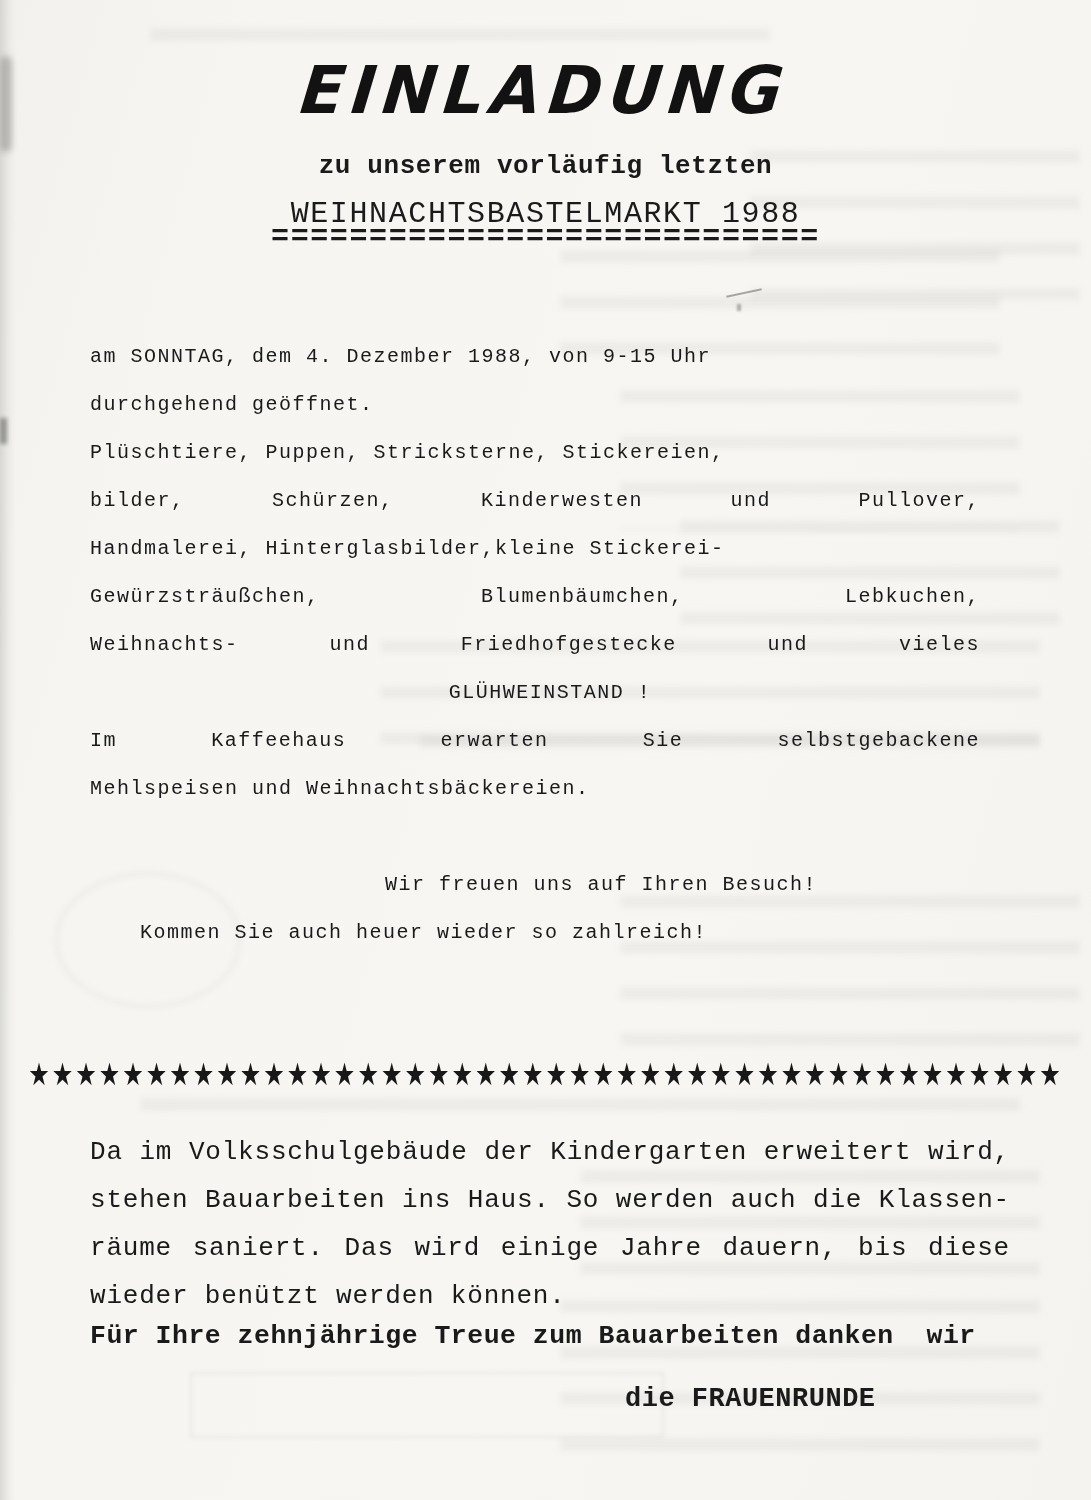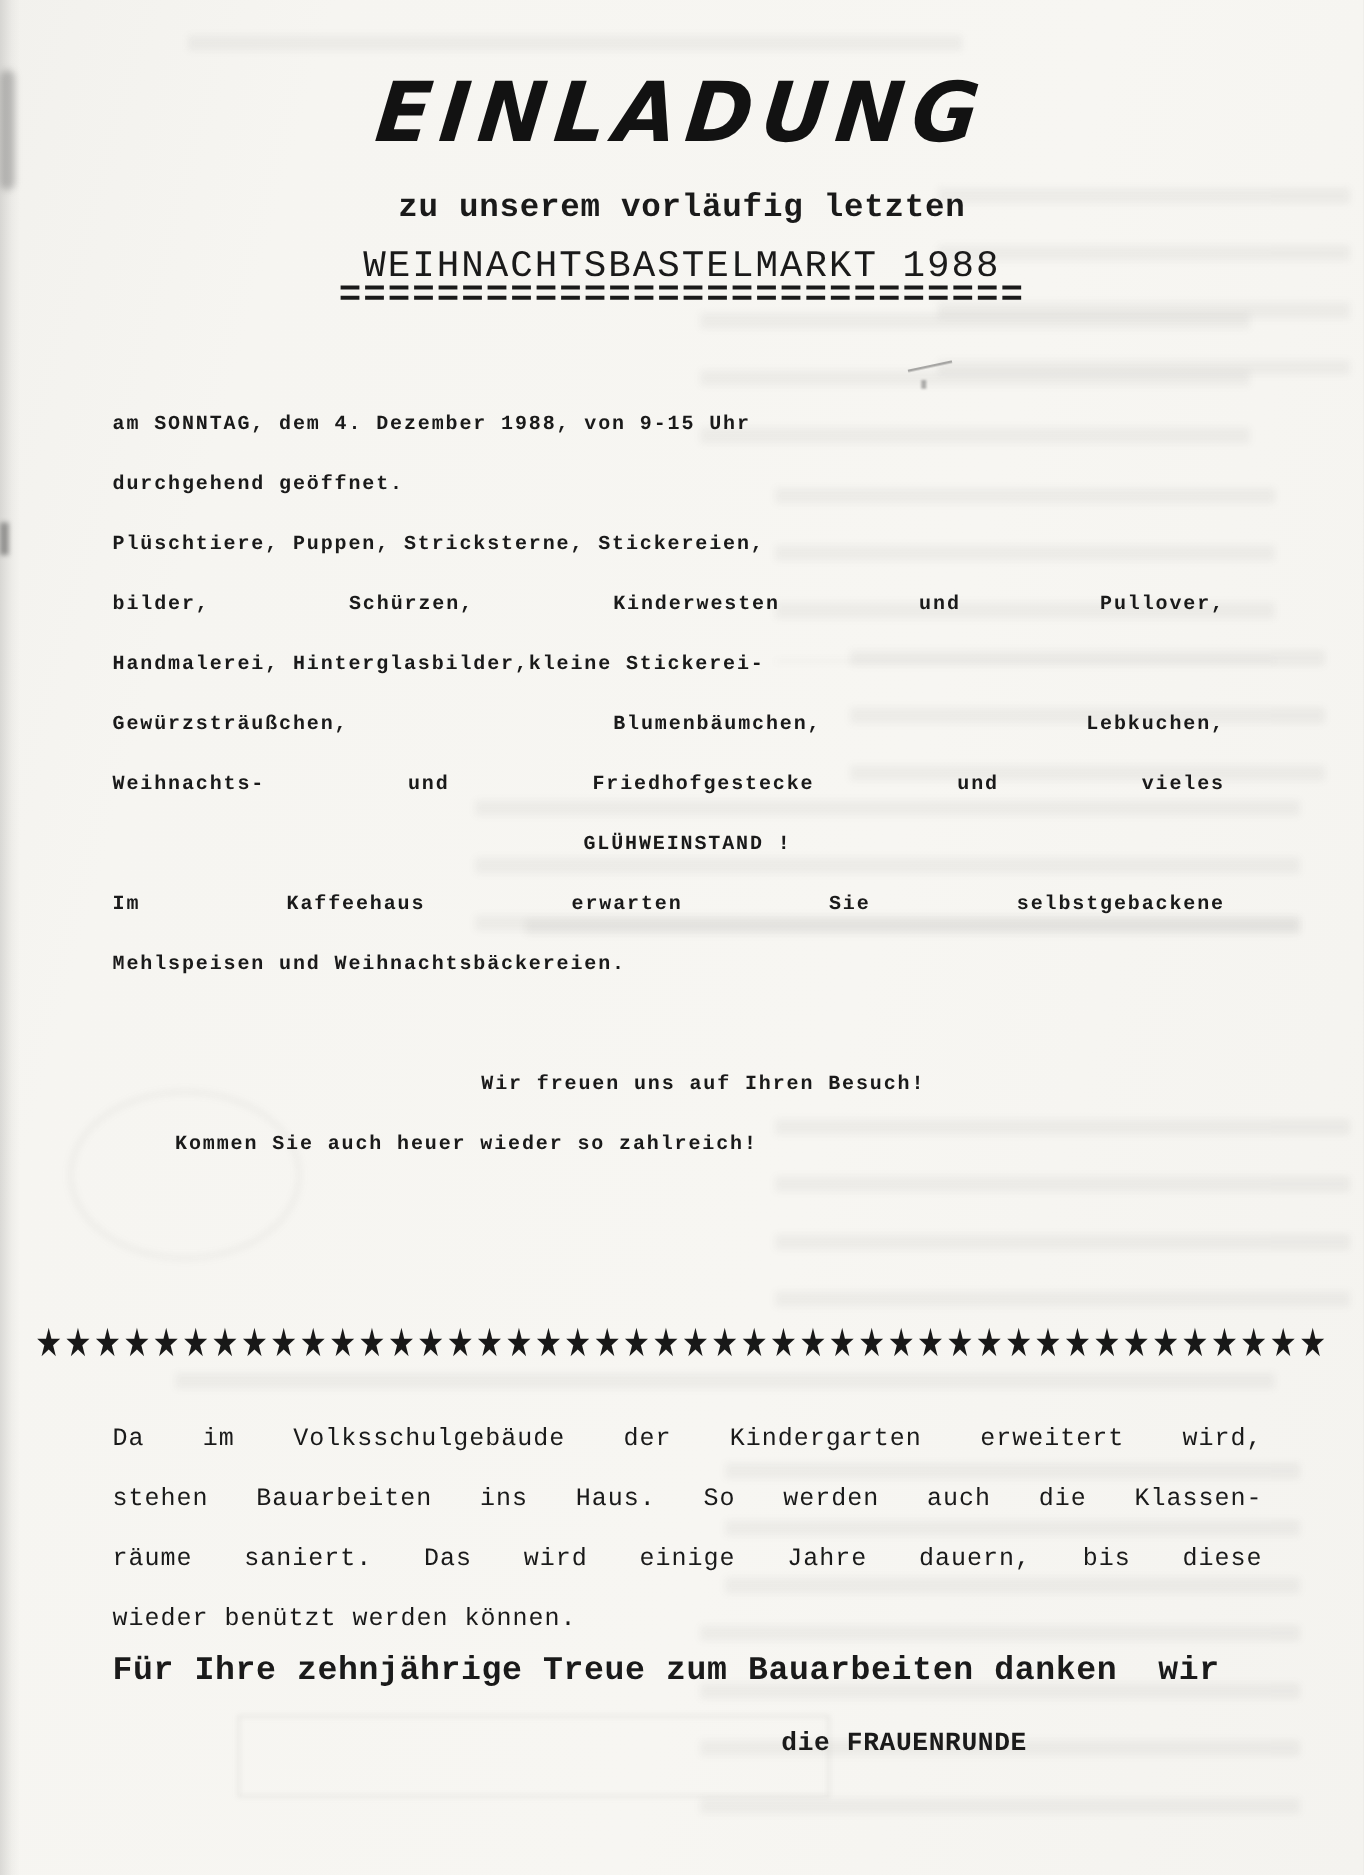--- a/index.html
+++ b/index.html
@@ -25,52 +25,52 @@
   }
   .subtitle { margin-top:22px; font-size:26px; letter-spacing:0.6px;font-weight:bold; }
   .event-name { margin-top:16px; font-size:30px; letter-spacing:1.6px; }
   .event-underline {
     font-size:30px; letter-spacing:1.6px; font-weight:bold;
     line-height:16px; margin-top:-2px;
   }
 
   
   .content {
-    position:absolute; left:90px; top:315px; width:920px;
-    font-size:16px; letter-spacing:1.5px;font-weight:bold;
+    position:absolute; left:90px; top:333px; width:920px;
+    font-size:20px; letter-spacing:1.5px;
   }
   .ln { line-height:48px; white-space:pre; height:48px; }
   .just { white-space:normal; text-align:justify; text-align-last:justify; width:890px; }
   .center { text-align:center; white-space:pre; }
 
   .closing1 { margin-left:295px; margin-top:48px; }
   .closing2 { margin-left:50px; }
 
   .stars-row {
     position:absolute; top:1056px; left:0; width:1091px;
     text-align:center; white-space:nowrap;
     font-family:"DejaVu Sans", sans-serif;
     font-size:24px; letter-spacing:2px;
     transform:scaleY(1.3); transform-origin:top center;
     color:#181818;
   }
 
   .notice {
     position:absolute; left:90px; top:1128px; width:920px;
-    font-size:20px; letter-spacing:0.8px;
+    font-size:26px; letter-spacing:0.8px;
   }
   .notice .just { width:920px; }
 
   .thanks {
     position:absolute; left:90px; top:1312px; width:920px;
     font-weight:bold; font-size:26.5px; letter-spacing:0.5px;
   }
   .signature {
     position:absolute; left:625px; top:1384px;
-    font-weight:bold; font-size:21px; letter-spacing:0.5px; white-space:pre;
+    font-weight:bold; font-size:27px; letter-spacing:0.5px; white-space:pre;
   }
 
   
   .artifact { position:absolute; pointer-events:none; }
   .edge-left {
     left:0; top:0; width:16px; height:100%;
     background:linear-gradient(90deg, rgba(70,70,70,0.16), rgba(70,70,70,0.04) 60%, rgba(70,70,70,0));
   }
   .smudge-a { left:0; top:56px; width:12px; height:96px; background:rgba(80,80,80,0.32); filter:blur(3px); border-radius:6px; }
   .smudge-b { left:0; top:418px; width:7px; height:26px; background:rgba(50,50,50,0.45); filter:blur(2px); }

